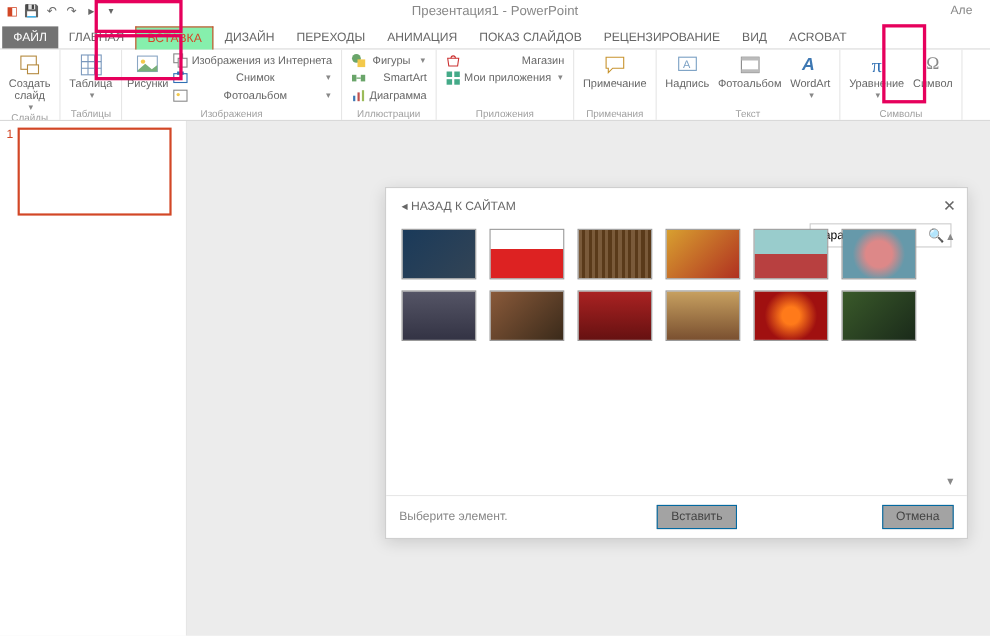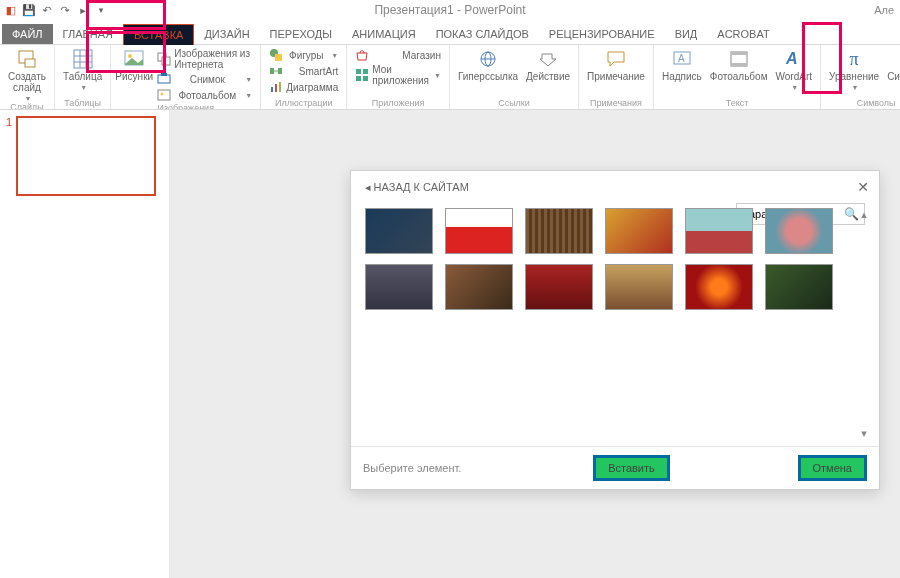--- a/index.html
+++ b/index.html
@@ -21,21 +21,21 @@
     display:flex;
     align-items:center;
   }
   .title-bar .qa {
     display:flex; gap:4px; padding-left:4px;
   }
   .qa .qabtn { width:14px; height:14px; display:flex; align-items:center; justify-content:center; color:#666;}
   .title-text {
     position:absolute; left:0; right:0; text-align:center; color:#888; font-size:12px;
   }
-  .title-bar .right { position:absolute; right:6px; color:#888; }
+  .title-bar .right { position:absolute; right:16px; color:#888; }
 
   
   .tabs {
     height: 24px;
     display:flex;
     align-items:flex-end;
     background:#fff;
     padding-left: 2px;
   }
   .tab {
@@ -48,21 +48,21 @@
   .tab.file {
     background:#737373;
     color:#fff;
   }
   .tab.active {
     color:#d24726;
     border:1px solid #d24726;
     border-bottom:none;
     position:relative;
     top:1px;
-    background:#0f172a;
+    background:#86efac;
   }
   .ribbon {
     border-top:1px solid #d9d9d9;
     border-bottom:1px solid #d9d9d9;
     height: 66px;
     background:#fff;
     display:flex;
     font-size:10px;
     color:#666;
     overflow:hidden;
@@ -166,21 +166,21 @@
     border-top:1px solid #e7e7e7;
     padding: 8px 12px;
     display:flex;
     justify-content:space-between;
     align-items:center;
     gap:10px;
     font-size:11px;
   }
   .dlg-foot .hint { color:#888; margin-right:4px;}
   .dlg-foot button {
-    background:#22c55e; border:3px solid #0369a1; padding:4px 12px; font-size:11px; cursor:pointer; color:#444;
+    background:#a3a3a3; border:1px solid #0369a1; padding:4px 12px; font-size:11px; cursor:pointer; color:#444;
   }
 
   
   svg { display:block; }
 </style>
 </head>
 <body>
 
 <div class="title-bar">
   <div class="qa">
@@ -353,43 +353,20 @@
               </svg>
           </span>
           <span>Мои приложения</span>
           <span class="drop">▼</span>
         </div>
       </div>
     </div>
     <div class="group-label">Приложения</div>
   </div>
 
-  <div class="group">
-    <div class="items">
-      <div class="bigbtn">
-        <span class="ico">
-          <svg width="20" height="18">
-              <circle cx="10" cy="9" r="7" fill="none" stroke="#4a7db3"></circle>
-              <ellipse cx="10" cy="9" rx="3" ry="7" fill="none" stroke="#4a7db3"></ellipse>
-              <line x1="3" y1="9" x2="17" y2="9" stroke="#4a7db3"></line>
-            </svg>
-        </span>
-        <span class="lbl">Гиперссылка</span>
-      </div>
-      <div class="bigbtn">
-        <span class="ico">
-          <svg width="20" height="18">
-              <polygon points="4,4 14,4 14,9 18,9 10,16 2,9 4,9" fill="none" stroke="#888"></polygon>
-            </svg>
-        </span>
-        <span class="lbl">Действие</span>
-      </div>
-    </div>
-    <div class="group-label">Ссылки</div>
-  </div>
 
   <div class="group">
     <div class="items">
       <div class="bigbtn">
         <span class="ico">
           <svg width="20" height="18">
               <path d="M2 2 H18 V12 H8 L4 16 V12 H2 Z" fill="#fff" stroke="#c7932e"></path>
             </svg>
         </span>
         <span class="lbl">Примечание</span>

